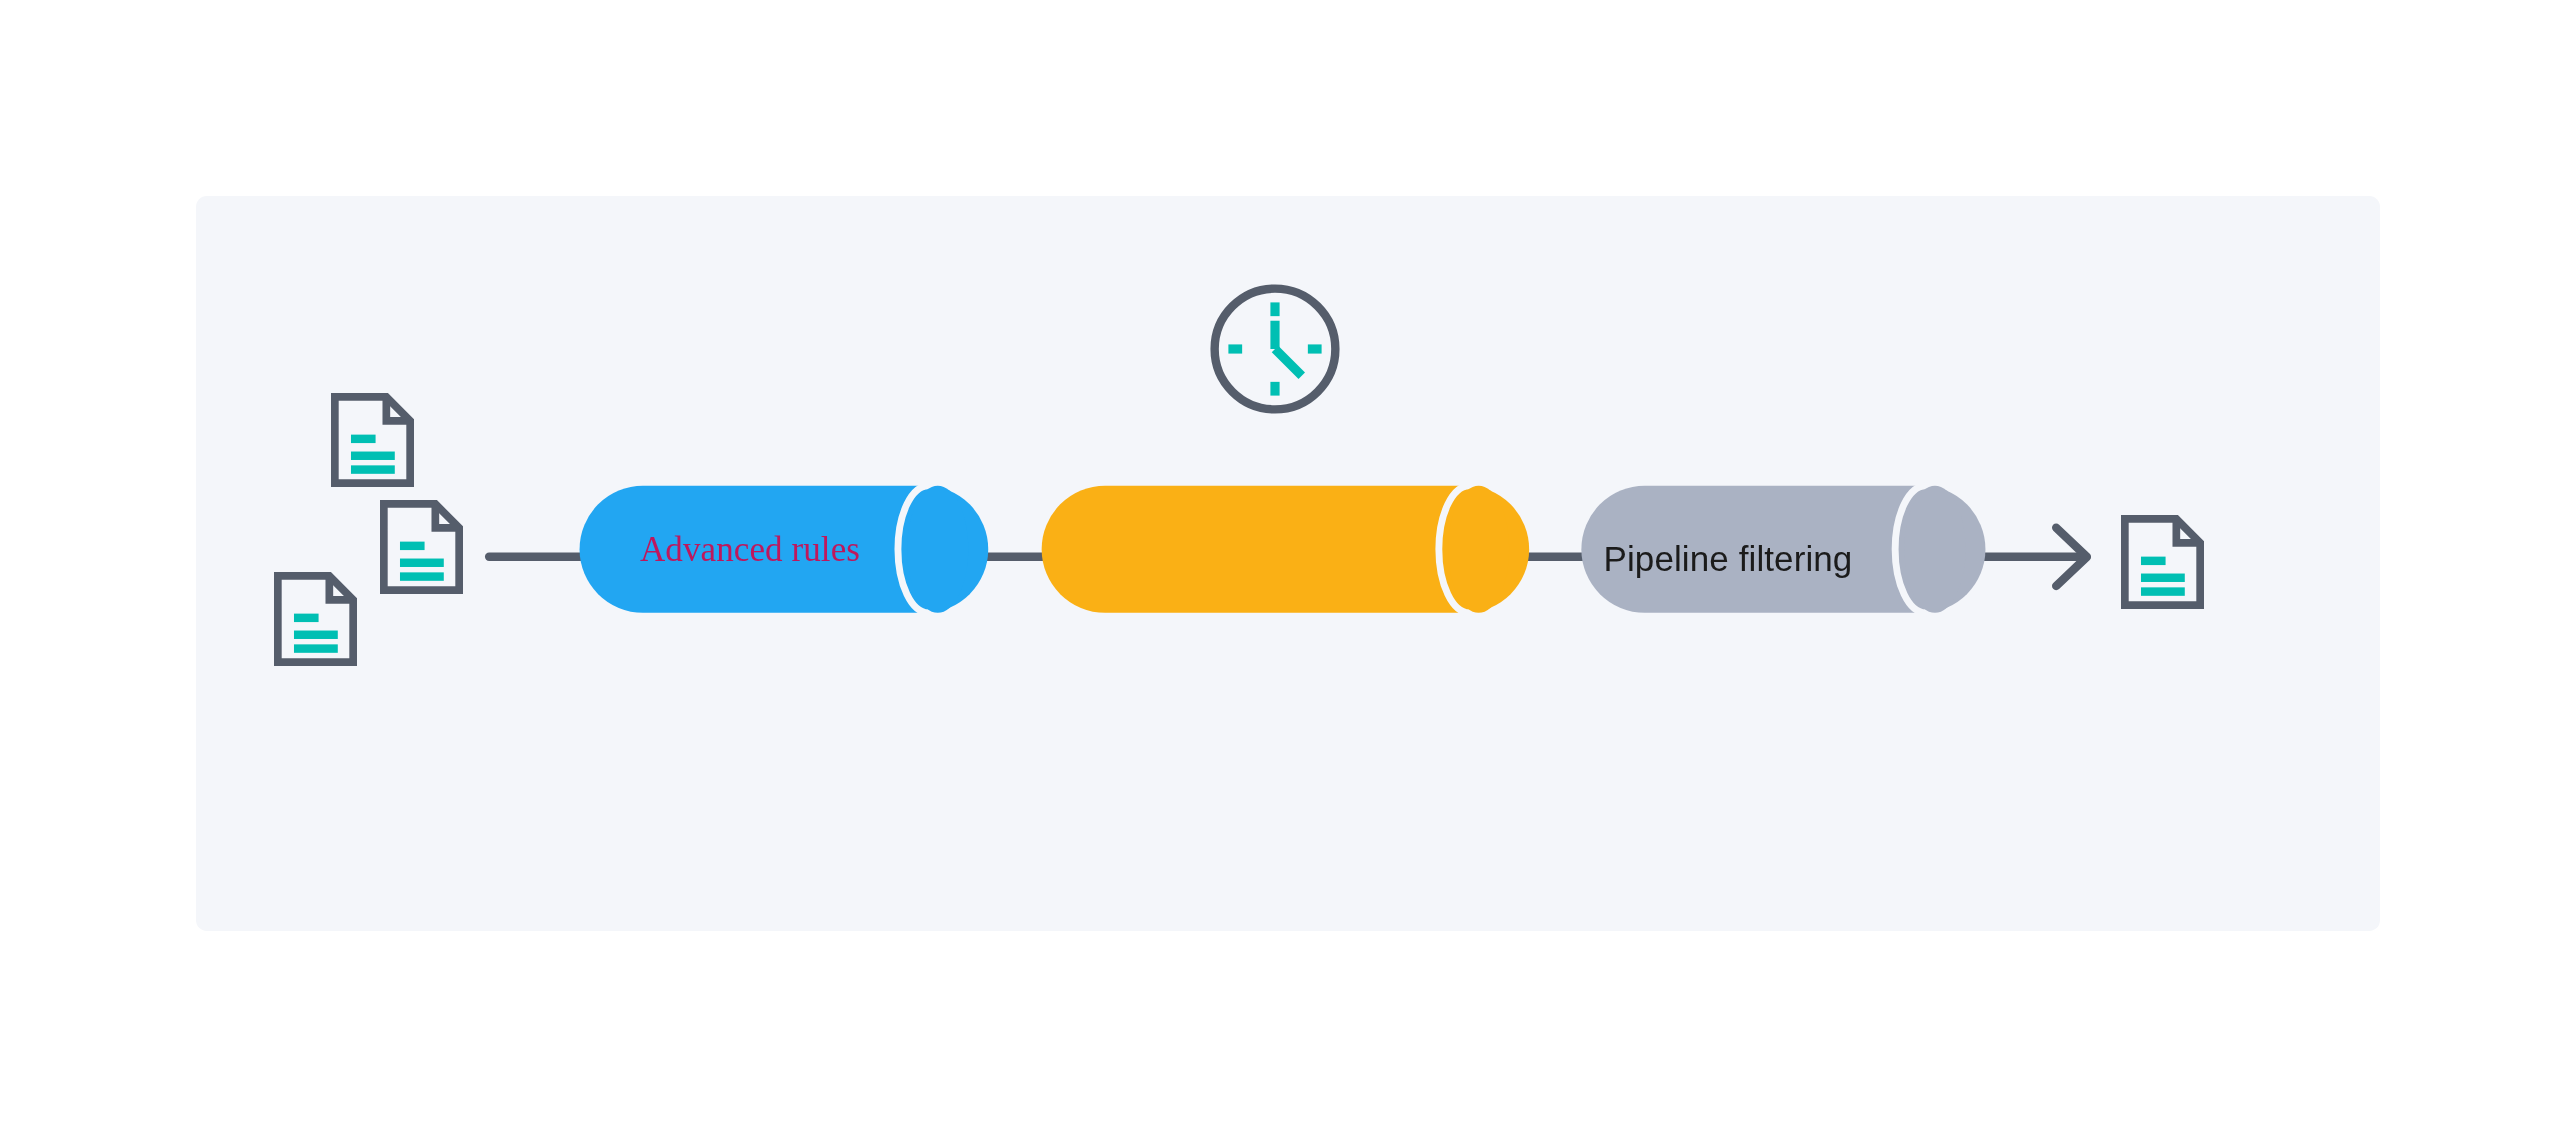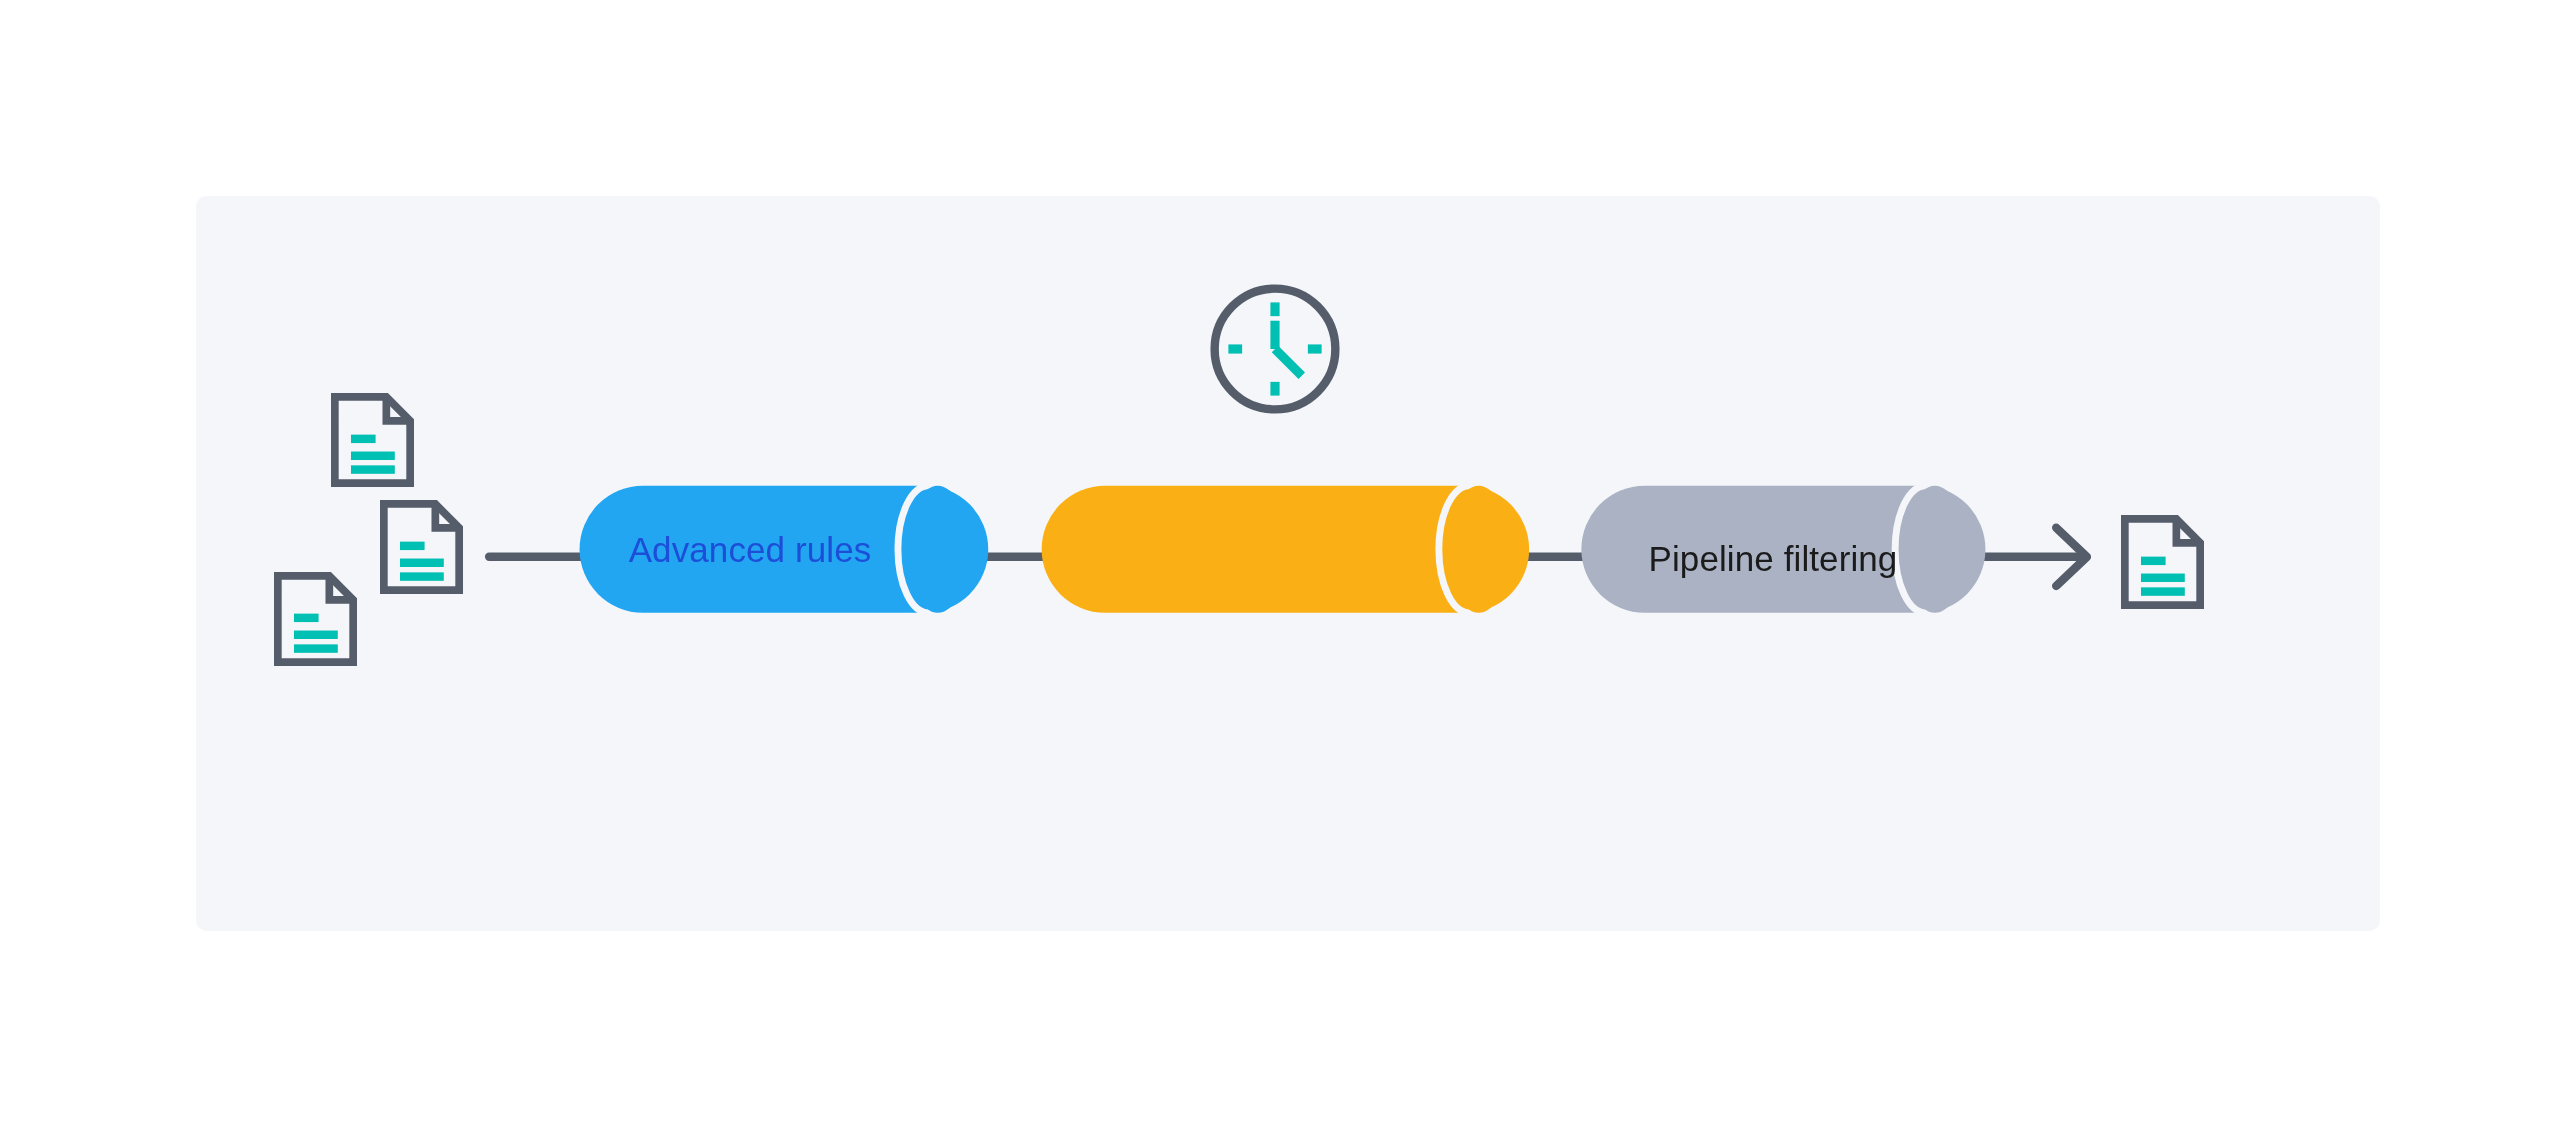--- a/index.html
+++ b/index.html
@@ -50,21 +50,21 @@
     height: 100%;
     display: flex;
     align-items: center;
     justify-content: center;
     font-size: 35px;
     font-weight: 400;
     letter-spacing: 0.1px;
     white-space: nowrap;
     user-select: none;
   }
-  .label-light { color: #1d4ed8; }
+  .label-light { color: #be185d; font-family: Liberation Serif, serif; }
   .label-dark  { color: #1b1b1b; }
 
   
   .icon-doc, .icon-clock {
     position: absolute;
   }
 </style>
 </head>
 <body>
 
@@ -100,21 +100,21 @@
     <rect x="12" y="14" width="637" height="166" rx="83" ry="83" fill="#fab015"></rect>
     <ellipse cx="571" cy="97" rx="40" ry="83" fill="none" stroke="#f4f6fa" stroke-width="9"></ellipse>
     <ellipse cx="583" cy="97" rx="40" ry="83" fill="#fab015"></ellipse>
   </svg>
 
   <svg class="cylinder" style="left:1572px; top:475px;" width="432" height="150" viewBox="0 0 564 196" xmlns="http://www.w3.org/2000/svg">
     <rect x="12" y="14" width="528" height="166" rx="83" ry="83" fill="#aab2c3"></rect>
     <ellipse cx="462" cy="97" rx="40" ry="83" fill="none" stroke="#f4f6fa" stroke-width="9"></ellipse>
     <ellipse cx="474" cy="97" rx="40" ry="83" fill="#aab2c3"></ellipse>
   </svg>
-  <div class="cyl-label label-dark" style="left:1605px; top:486px; width:336px; height:146px;">Pipeline filtering</div>
+  <div class="cyl-label label-dark" style="left:1560px; top:486px; width:336px; height:146px;">Pipeline filtering</div>
 
   <svg class="icon-doc" style="left:331px; top:393px;" width="83" height="94" viewBox="0 0 108 122" xmlns="http://www.w3.org/2000/svg">
     <path d="M 5 5 L 72 5 L 103 36 L 103 117 L 5 117 Z" fill="none" stroke="#555d6b" stroke-width="10" stroke-linejoin="miter"></path>
     <path d="M 72 5 L 72 36 L 103 36" fill="none" stroke="#555d6b" stroke-width="10" stroke-linejoin="miter"></path>
     <rect x="26" y="54" width="32" height="11" fill="#00bfb3"></rect>
     <rect x="26" y="76" width="57" height="11" fill="#00bfb3"></rect>
     <rect x="26" y="94" width="57" height="11" fill="#00bfb3"></rect>
   </svg>
 
   <svg class="icon-doc" style="left:380px; top:500px;" width="83" height="94" viewBox="0 0 108 122" xmlns="http://www.w3.org/2000/svg">

